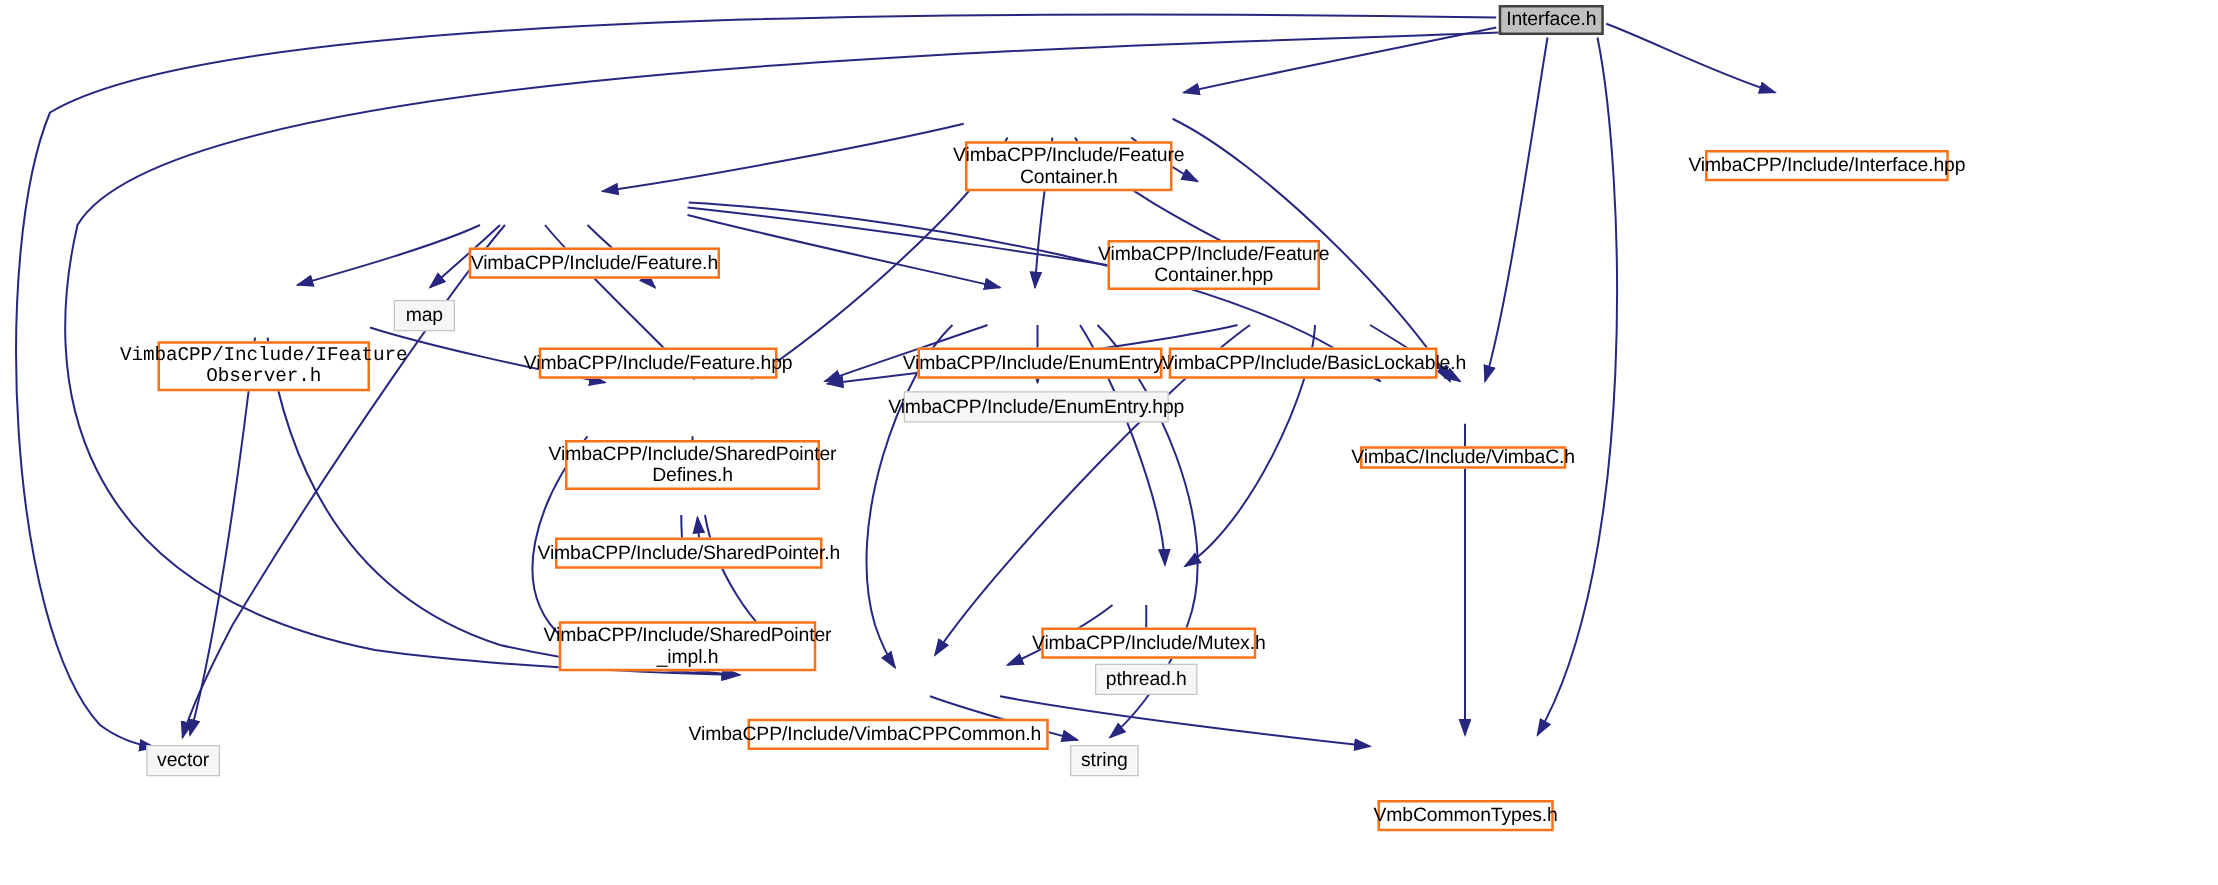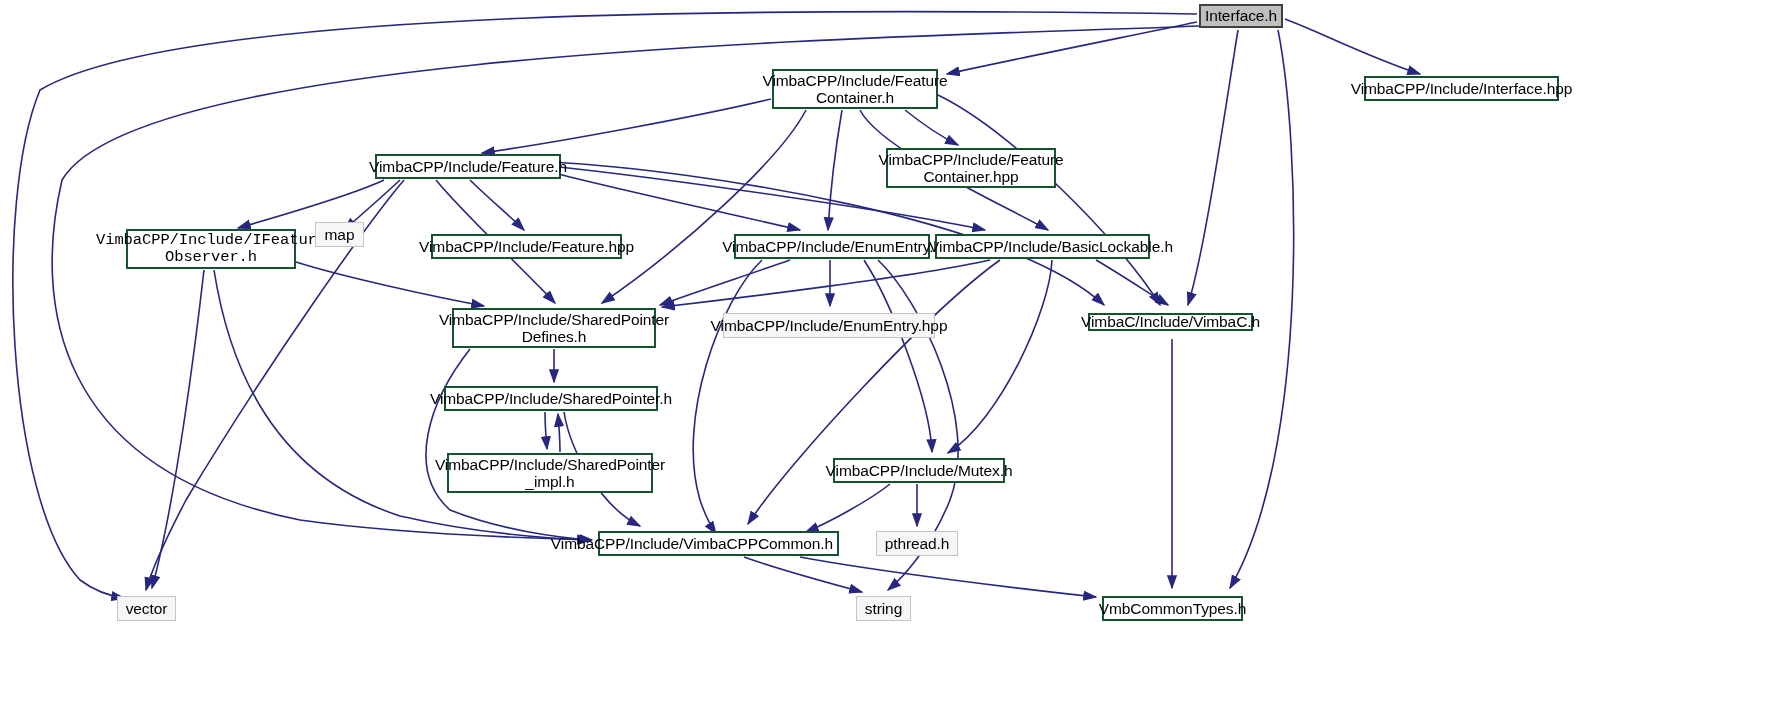--- a/index.html
+++ b/index.html
@@ -2,21 +2,21 @@
 <html><head>
 <meta charset="utf-8">
 <style>
   html,body{margin:0;padding:0;background:#ffffff;}
   body{font-family:"Liberation Sans", sans-serif;}
   #graph-root{position:relative;width:1774px;height:708px;overflow:hidden;background:#fff;}
   #edges{position:absolute;left:0;top:0;width:1774px;height:708px;}
   .node{position:absolute;box-sizing:border-box;display:flex;align-items:center;justify-content:center;
         text-align:center;line-height:1.12;color:#000;background:#ffffff;
         font-size:15.5px;letter-spacing:-0.1px;white-space:pre-line;}
-  .node.thick{border:2px solid #14532d;}
+  .node.thick{border:2px solid #f97316;margin-top:44px;}
   .node.thin{border:1px solid #c4c4c4;background:#f6f6f6;}
   .node.root{border:2px solid #404040;background:#bfbfbf;}
   .node span{display:block;padding:0 4px;}
 </style>
 </head>
 <body>
 
 <div id="graph-root">
 
   <svg id="edges" viewBox="0 0 1774 708" xmlns="http://www.w3.org/2000/svg">
@@ -124,30 +124,30 @@
   <div class="node thick" style="left:772px;top:69px;width:166px;height:40px;">
     <span>VimbaCPP/Include/Feature
 Container.h</span>
   </div>
 
   <div class="node thick" style="left:886px;top:148px;width:170px;height:40px;">
     <span>VimbaCPP/Include/Feature
 Container.hpp</span>
   </div>
 
-  <div class="node thick" style="left:375px;top:154px;width:186px;height:25px;">
+  <div class="node thick" style="left:375px;top:154px;width:201px;height:25px;">
     <span>VimbaCPP/Include/Feature.h</span>
   </div>
 
   <div class="node thick" style="left:126px;top:229px;width:170px;height:40px;font-family:Liberation Mono, monospace;">
     <span>VimbaCPP/Include/IFeature
 Observer.h</span>
   </div>
 
-  <div class="node thin" style="left:315px;top:222px;width:49px;height:25px;">
+  <div class="node thin" style="left:315px;top:240px;width:49px;height:25px;">
     <span>map</span>
   </div>
 
   <div class="node thick" style="left:431px;top:234px;width:191px;height:25px;">
     <span>VimbaCPP/Include/Feature.hpp</span>
   </div>
 
   <div class="node thick" style="left:734px;top:234px;width:196px;height:25px;">
     <span>VimbaCPP/Include/EnumEntry.h</span>
   </div>

